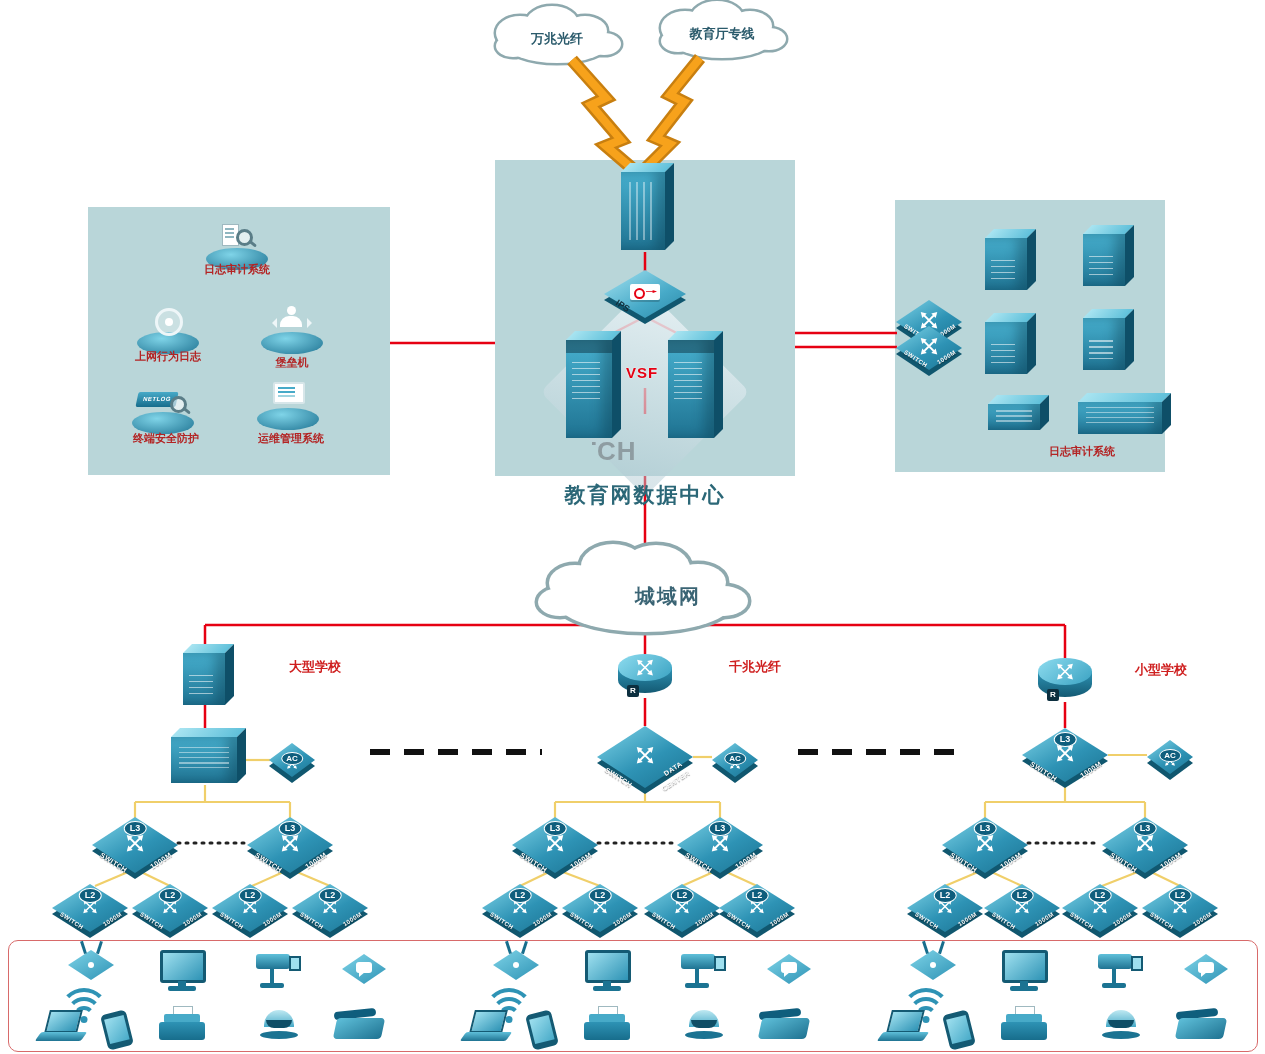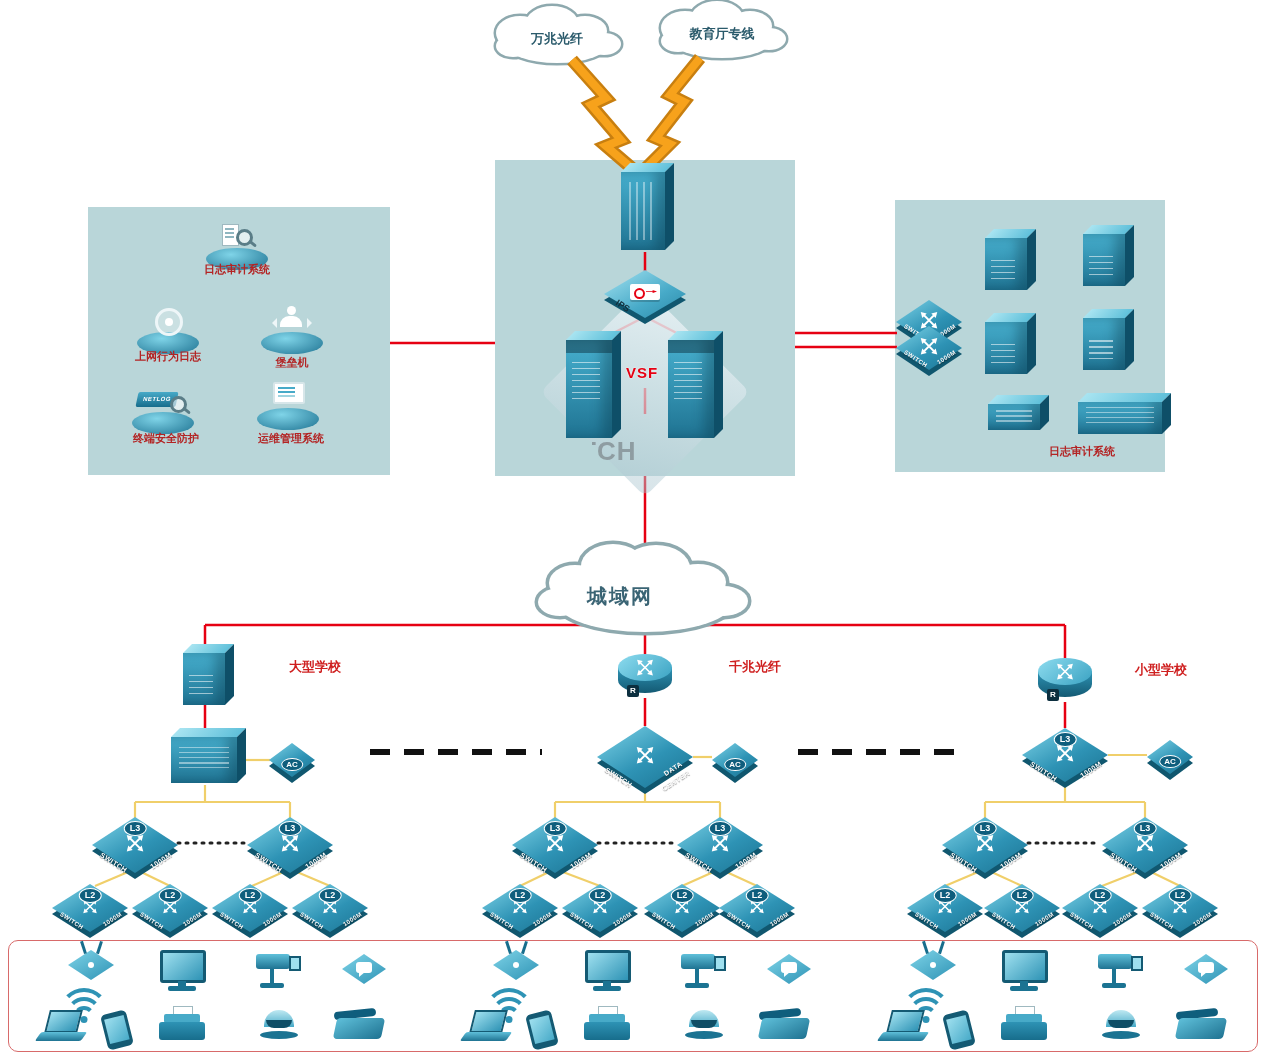--- a/index.html
+++ b/index.html
@@ -40,21 +40,21 @@
   .swd{position:absolute;left:0;top:6px;width:100%;height:100%;
        clip-path:polygon(50% 0,100% 50%,50% 100%,0 50%);background:#10576f}
   .swf{position:absolute;inset:0;clip-path:polygon(50% 0,100% 50%,50% 100%,0 50%);
        background:linear-gradient(150deg,#7fd4e8,#2e93b5 55%,#1b7392)}
   .swa{position:absolute;left:50%;top:50%;width:22px;height:22px;transform:translate(-50%,-58%)}
   .sw-ac .swa{width:13px;height:13px;transform:translate(-50%,-20%)}
   .sw-l2 .swa{width:18px;height:18px}
   .swb{position:absolute;left:50%;top:4px;transform:translateX(-50%);background:#0f5e7d;color:#fff;
        border:1.5px solid #fff;border-radius:50%;font-weight:bold;font-size:9px;line-height:13px;
        padding:0 5px;z-index:2;white-space:nowrap}
-  .sw-ac .swb{top:15px;font-size:8px;line-height:11px;padding:0 4px}
+  .sw-ac .swb{top:9px;font-size:8px;line-height:11px;padding:0 4px}
   .swe{position:absolute;color:#fff;font-weight:bold;font-size:7px;letter-spacing:.5px;white-space:nowrap;
        text-shadow:0 1px 1px rgba(0,0,0,.45)}
   .sw-l2 .swe,.sw-stack .swe{font-size:6px}
   .swe-l{left:7px;bottom:16px;transform:rotate(33deg);transform-origin:left bottom}
   .swe-r{right:5px;bottom:16px;transform:rotate(-33deg);transform-origin:right bottom}
   .swe-r1{right:10px;bottom:22px;transform:rotate(-33deg);transform-origin:right bottom}
   .swe-r2{right:2px;bottom:13px;transform:rotate(-33deg);transform-origin:right bottom}
   
   .tower{position:absolute;z-index:2;background:linear-gradient(180deg,#47b0cf,#1f7392);
          box-shadow:inset -10px 0 12px rgba(6,50,66,.35)}
@@ -315,21 +315,21 @@
       <path d="M572 60 L606 98 L591 105 L621 140 L606 146 L634 170" stroke="#c87f10" stroke-width="13"></path>
       <path d="M572 60 L606 98 L591 105 L621 140 L606 146 L634 170" stroke="#f7a21b" stroke-width="8"></path>
       <path d="M700 58 L670 95 L684 102 L656 138 L670 144 L646 168" stroke="#c87f10" stroke-width="13"></path>
       <path d="M700 58 L670 95 L684 102 L656 138 L670 144 L646 168" stroke="#f7a21b" stroke-width="8"></path>
     </g>
   </svg>
 
 
   <div class="cloud-label" style="left:497px;top:30px;width:120px">万兆光纤</div>
   <div class="cloud-label" style="left:662px;top:25px;width:120px">教育厅专线</div>
-  <div class="cloud-label" id="man-label" style="left:560px;top:583px;width:120px">城域网</div>
+  <div class="cloud-label" id="man-label" style="left:608px;top:583px;width:120px">城域网</div>
 
   <div class="vsf-wm"></div>
   <div class="tower" style="left:621px;top:172px;width:44px;height:78px">
     <div class="vstripes"></div>
   </div>
   <div class="ips">
     <div class="swd"></div>
     <div class="swf"></div>
     <div class="ipanel"></div>
     <span class="ips-label">IPS</span>
@@ -339,20 +339,21 @@
     <div class="vents"></div>
   </div>
   <div class="tower" style="left:668px;top:340px;width:46px;height:98px">
     <div class="band"></div>
     <div class="vents"></div>
   </div>
   <div class="vsf-text">VSF</div>
   <div class="switch-wm-clip">
     <span>SWITCH</span>
   </div>
+  <div class="caption" id="dc-title">教育网数据中心</div>
 
   <div class="sec" style="left:204px;top:222px">
     <div class="ped"></div>
     <div class="doc"></div>
     <div class="mag"></div>
   </div>
   <div class="sec-label" style="left:182px;top:262px">日志审计系统</div>
 
   <div class="sec" style="left:135px;top:306px">
     <div class="ped"></div>

